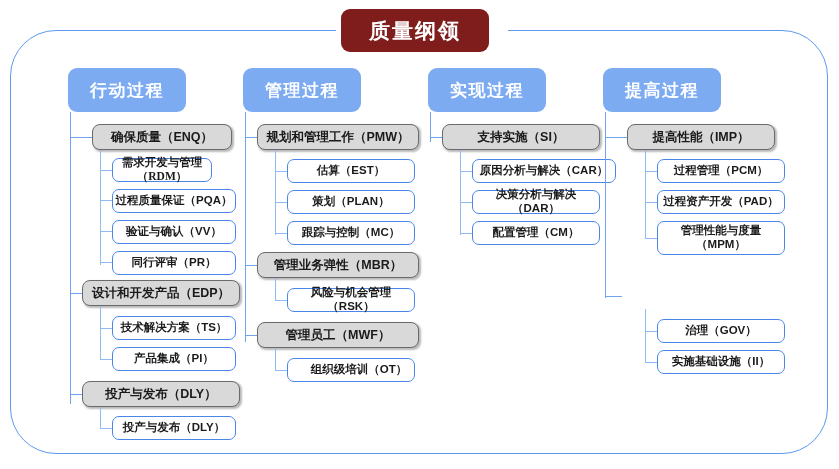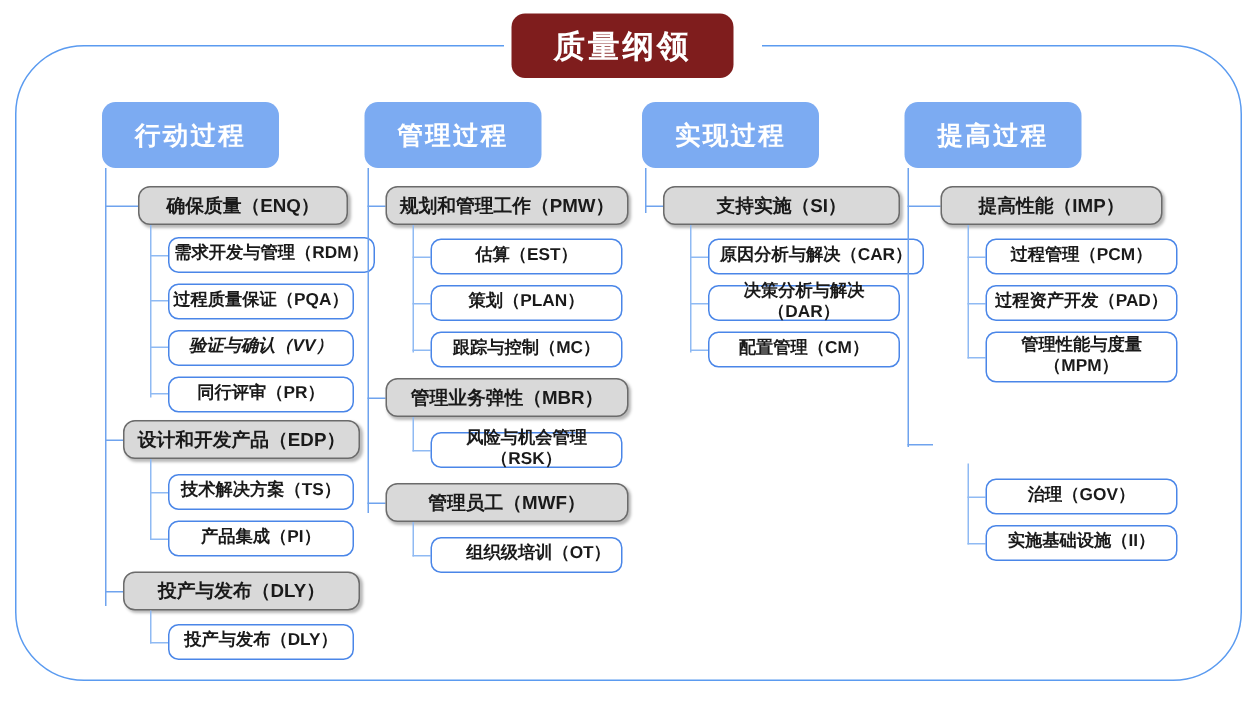--- a/index.html
+++ b/index.html
@@ -137,23 +137,23 @@
   <div class="conn h" style="left:70px; top:137px; width:22px;"></div>
   <div class="conn h" style="left:70px; top:293px; width:12px;"></div>
   <div class="conn h" style="left:70px; top:394px; width:12px;"></div>
 
   <div class="group-node" style="left:92px;  top:124px; width:140px; height:26px;">确保质量（ENQ）</div>
   <div class="conn v sub" style="left:100px; top:150px; height:115px;"></div>
   <div class="conn h sub" style="left:100px; top:170px; width:12px;"></div>
   <div class="conn h sub" style="left:100px; top:200px; width:12px;"></div>
   <div class="conn h sub" style="left:100px; top:231px; width:12px;"></div>
   <div class="conn h sub" style="left:100px; top:262px; width:12px;"></div>
-  <div class="leaf-node" style="left:112px; top:158px; width:138px; height:24px;">需求开发与管理（RDM）</div>
+  <div class="leaf-node" style="left:112px; top:158px; width:100px; height:24px;font-family:Liberation Serif, serif;">需求开发与管理（RDM）</div>
   <div class="leaf-node" style="left:112px; top:189px; width:124px; height:24px;">过程质量保证（PQA）</div>
-  <div class="leaf-node" style="left:112px; top:220px; width:124px; height:24px;font-style:italic;">验证与确认（VV）</div>
+  <div class="leaf-node" style="left:112px; top:220px; width:124px; height:24px;">验证与确认（VV）</div>
   <div class="leaf-node" style="left:112px; top:251px; width:124px; height:24px;">同行评审（PR）</div>
 
   <div class="group-node" style="left:82px;  top:280px; width:158px; height:26px;">设计和开发产品（EDP）</div>
   <div class="conn v sub" style="left:100px; top:306px; height:54px;"></div>
   <div class="conn h sub" style="left:100px; top:328px; width:12px;"></div>
   <div class="conn h sub" style="left:100px; top:359px; width:12px;"></div>
   <div class="leaf-node" style="left:112px; top:316px; width:124px; height:24px;">技术解决方案（TS）</div>
   <div class="leaf-node" style="left:112px; top:347px; width:124px; height:24px;">产品集成（PI）</div>
 
   <div class="group-node" style="left:82px;  top:381px; width:158px; height:26px;">投产与发布（DLY）</div>

